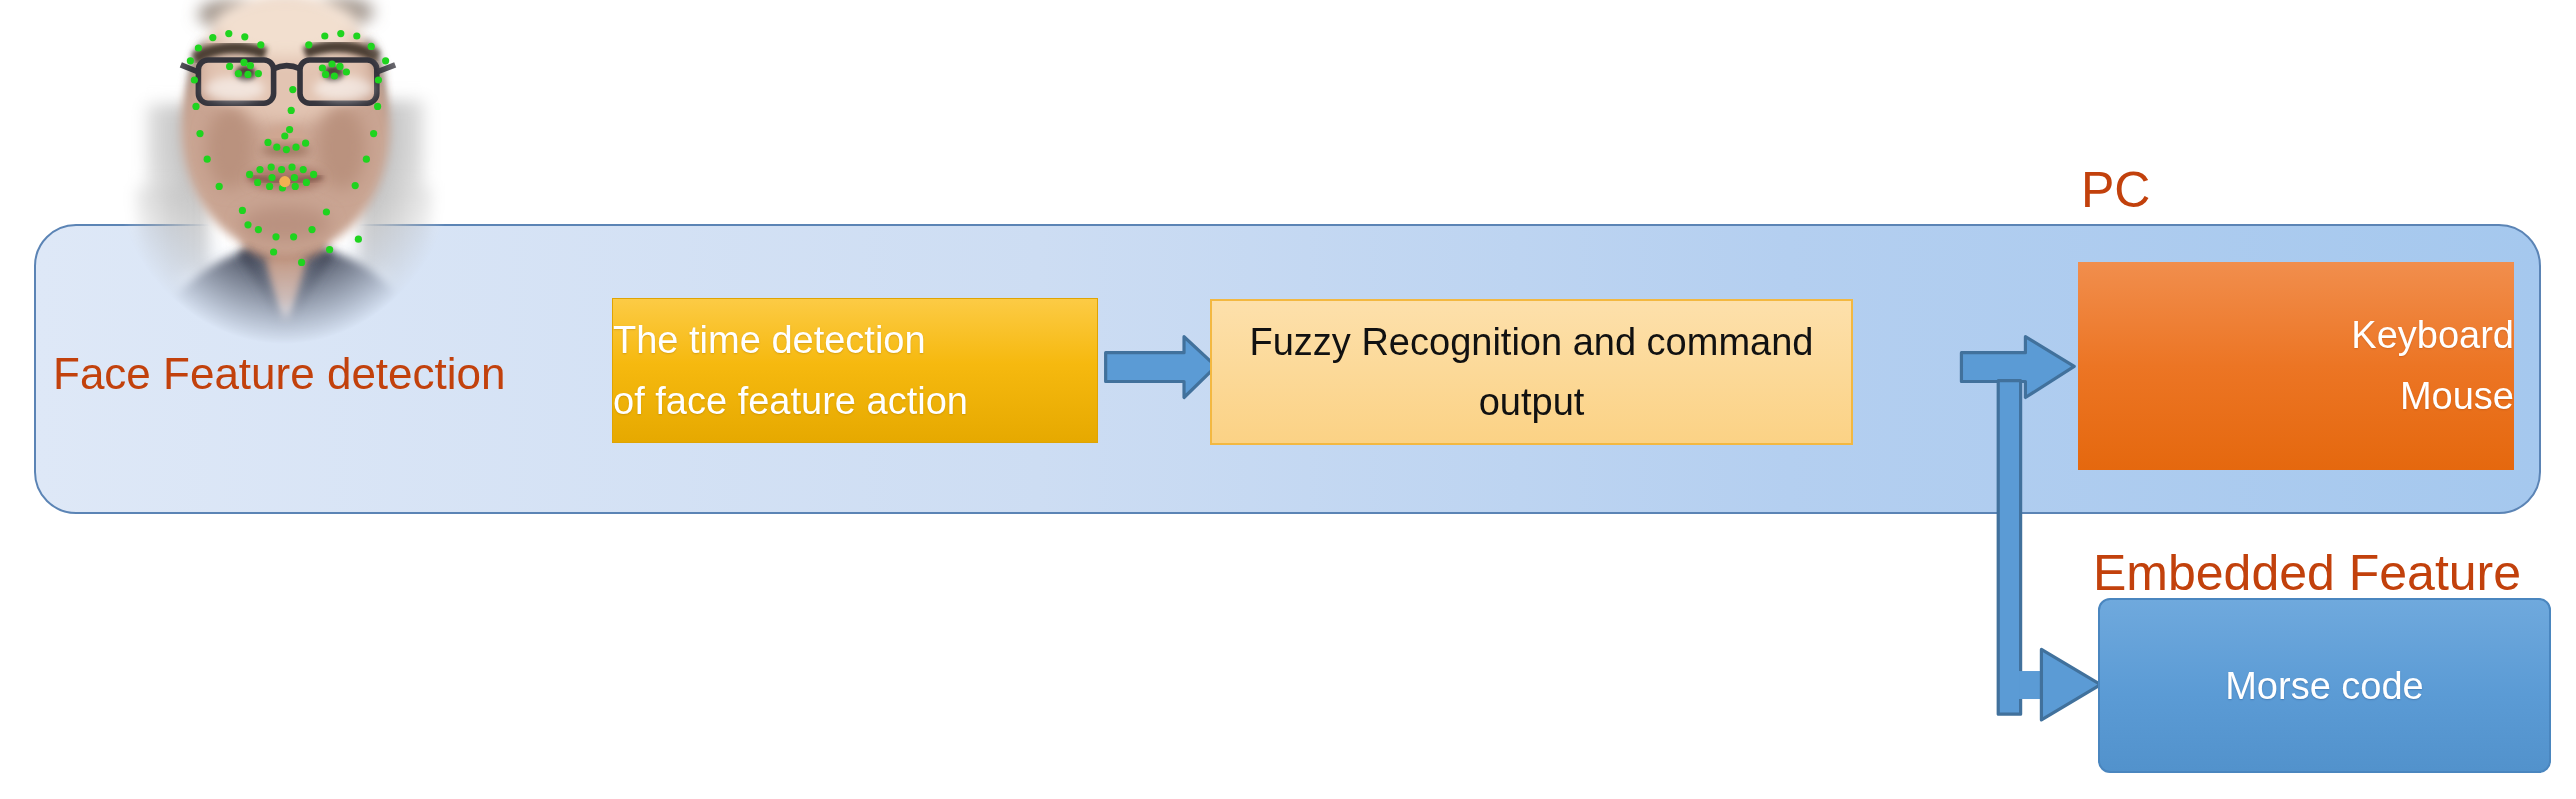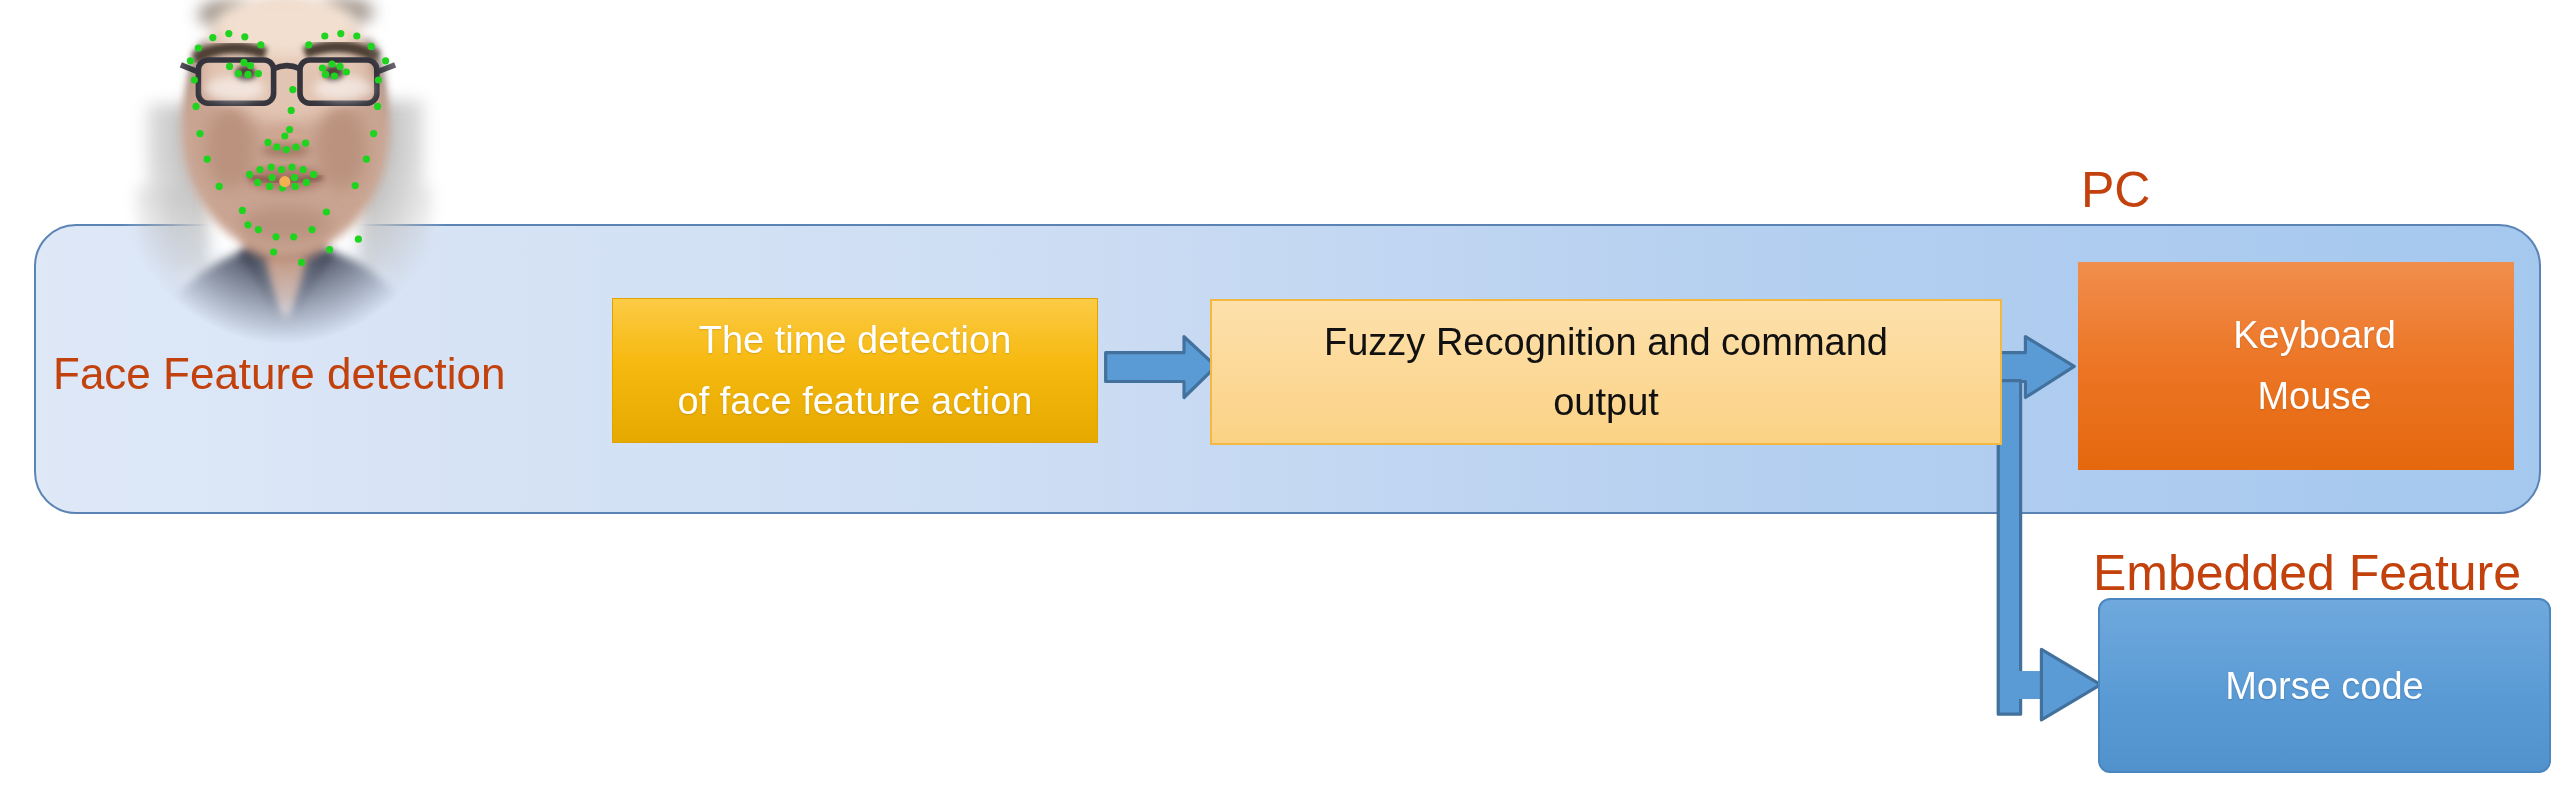--- a/index.html
+++ b/index.html
@@ -18,33 +18,33 @@
   .label{position:absolute;color:#c2410c;white-space:nowrap;}
   .label-face{left:53px;top:349px;font-size:44px;}
   .label-pc{left:2081px;top:161px;font-size:50px;}
   .label-embedded{left:2093px;top:544px;font-size:50px;}
   .box{position:absolute;display:flex;flex-direction:column;justify-content:center;box-sizing:border-box;}
   .box .ln{display:block;}
   .box-time{
     left:612px;top:298px;width:486px;height:145px;
     background:linear-gradient(180deg,#fccb45 0%,#f6b90f 45%,#e6a900 100%);
     border:1.6px solid #dfa403;
-    color:#ffffff;font-size:38px;line-height:61px;text-align:center;
+    color:#ffffff;font-size:38px;line-height:61px;
     text-shadow:0 0.8px 1.6px rgba(120,80,0,0.25);
   }
   .box-fuzzy{
-    left:1210px;top:299px;width:792px;height:146px;
+    left:1210px;top:299px;width:643px;height:146px;
     background:linear-gradient(180deg,#fde0ab 0%,#fbd285 100%);
     border:2.4px solid #f3b841;
     color:#111111;font-size:38px;line-height:60px;text-align:center;
   }
   .box-command{
     left:2078px;top:262px;width:436px;height:208px;
     background:linear-gradient(180deg,#f18e4d 0%,#ec7524 50%,#e5680e 100%);
-    color:#ffffff;font-size:38px;line-height:61px;text-align:center;padding-left:37px;
+    color:#ffffff;font-size:38px;line-height:61px;text-align:right;padding-left:37px;
     text-shadow:0 0.8px 1.6px rgba(130,50,0,0.25);
   }
   .box-morse{
     left:2098px;top:598px;width:453px;height:175px;
     background:linear-gradient(180deg,#6fa9dd 0%,#5b9bd5 55%,#5292cc 100%);
     border:2.4px solid #4a86bf;border-radius:12px;
     color:#ffffff;font-size:38px;line-height:62px;text-align:center;
     text-shadow:0 0.8px 1.6px rgba(20,60,110,0.3);
   }
 </style>

